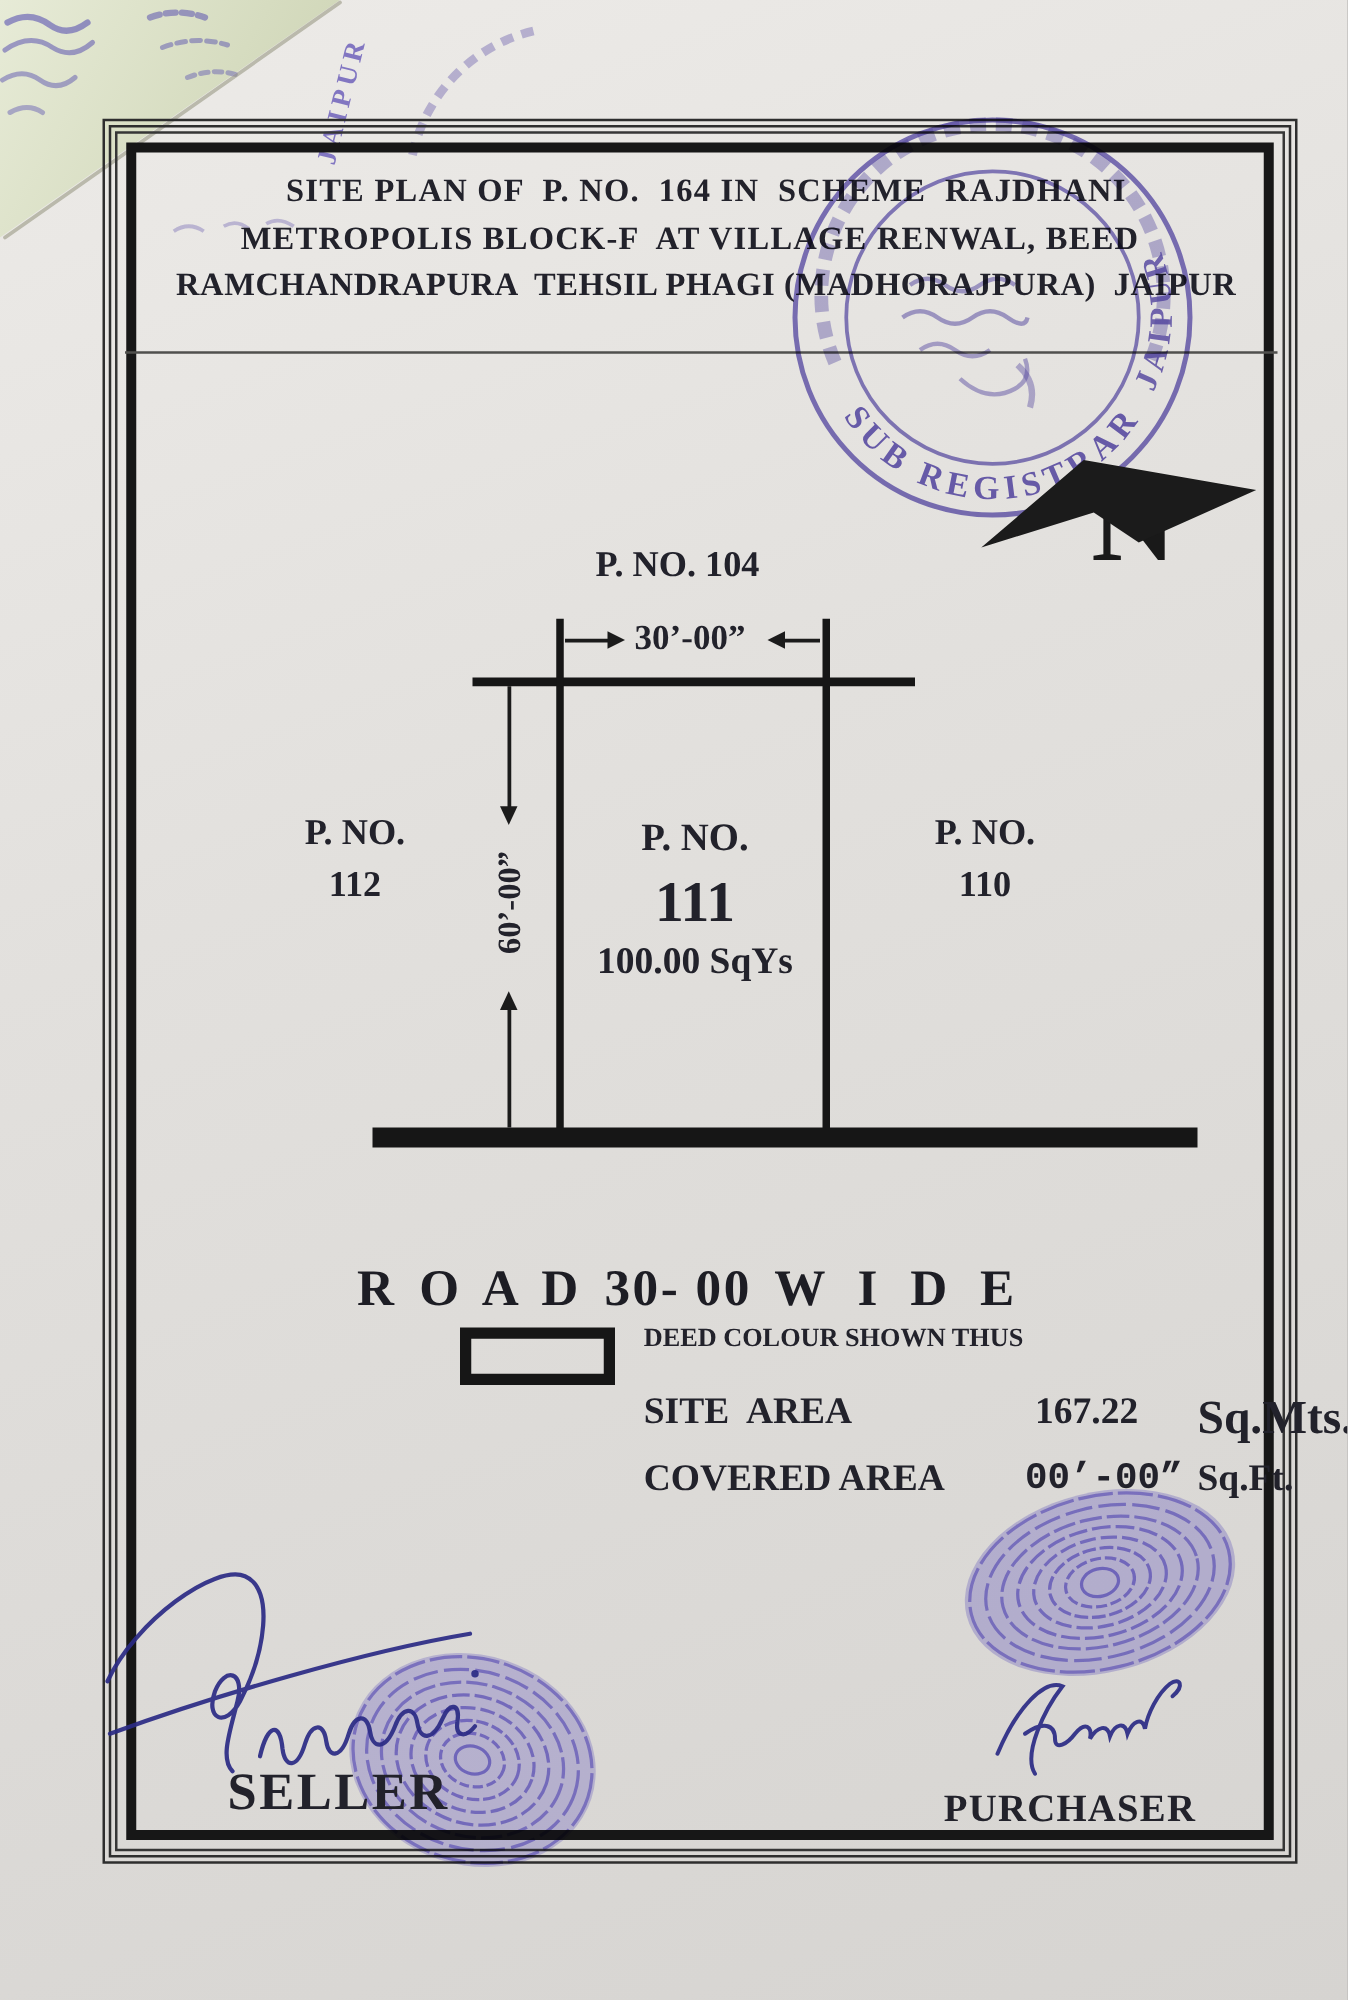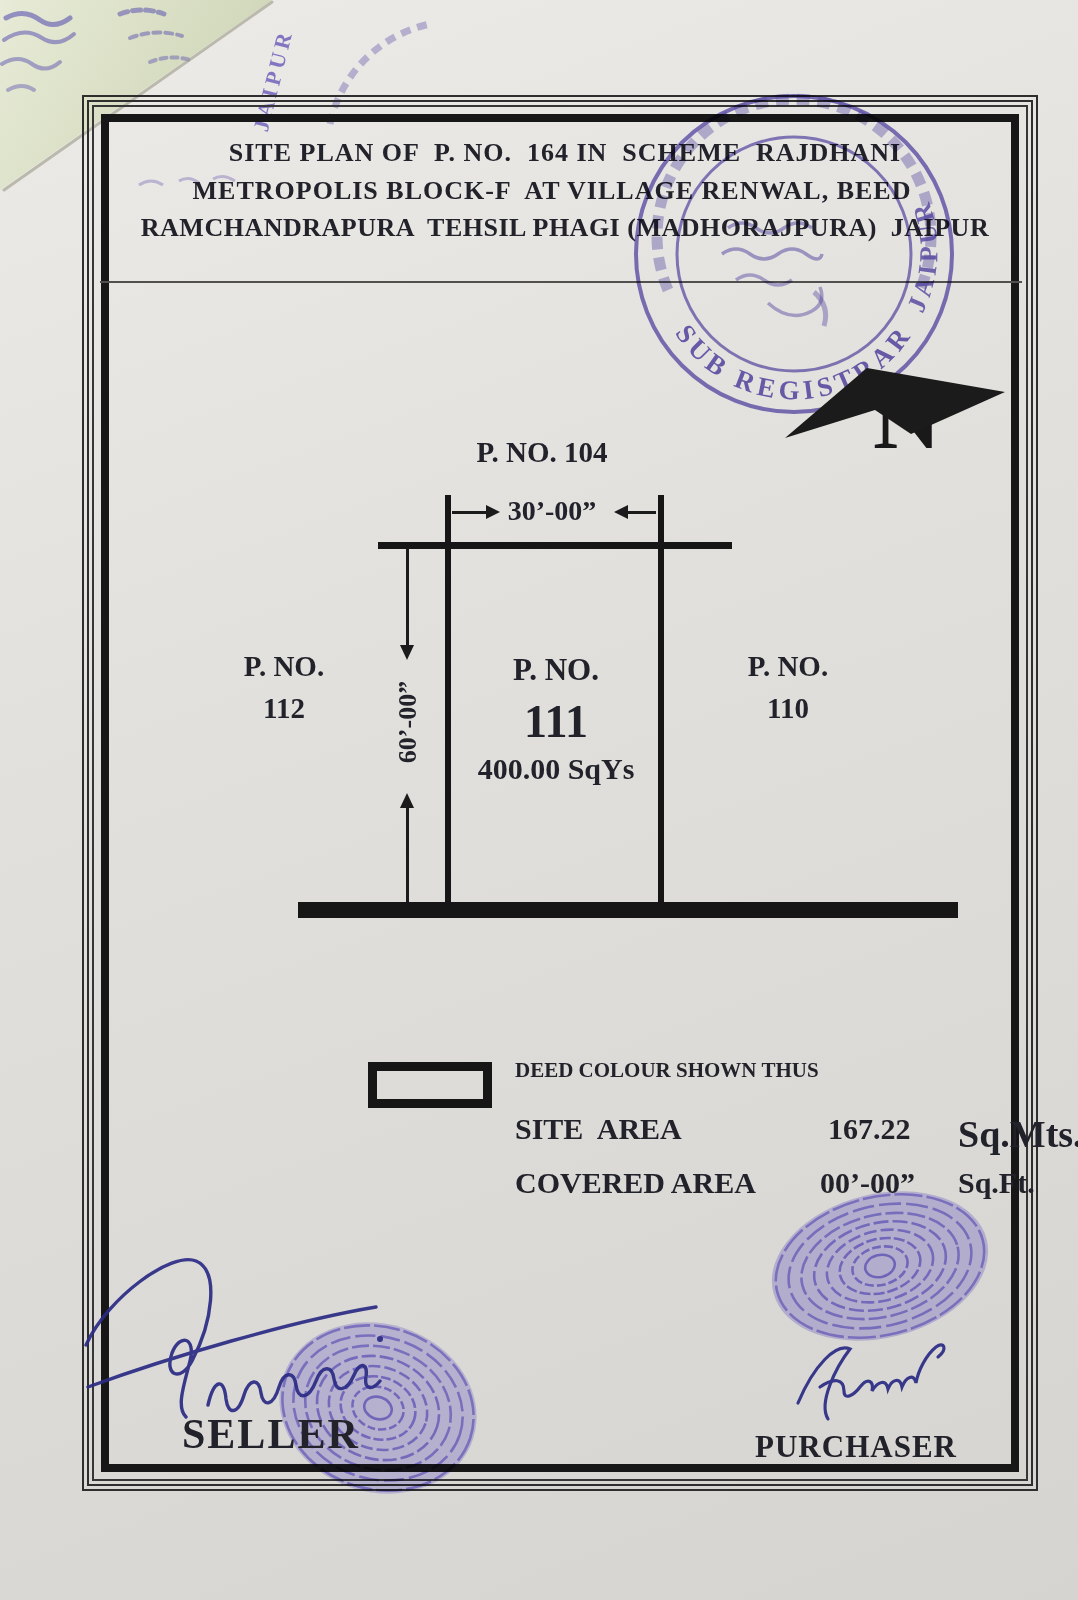--- a/index.html
+++ b/index.html
@@ -124,35 +124,38 @@
   <div class="abs arrow-down" style="left:400px;top:645px;"></div>
   <div class="abs t bold" style="left:408px;top:722px;font-size:26px;transform:translate(-50%,-50%) rotate(-90deg);">60’-00”</div>
   <div class="abs arrow-up" style="left:400px;top:793px;"></div>
   <div class="abs dim-line" style="left:406px;top:806px;width:3px;height:96px;"></div>
 
   <div class="abs t bold c" style="left:284px;top:650px;font-size:29px;">P. NO.</div>
   <div class="abs t bold c" style="left:284px;top:692px;font-size:29px;">112</div>
 
   <div class="abs t bold c" style="left:556px;top:652px;font-size:31px;">P. NO.</div>
   <div class="abs t bold c" style="left:556px;top:695px;font-size:46px;">111</div>
-  <div class="abs t bold c" style="left:556px;top:752px;font-size:30px;">400.00 SqYs</div>
+  <div class="abs t bold c" style="left:556px;top:752px;font-size:30px;">100.00 SqYs</div>
 
   <div class="abs t bold c" style="left:788px;top:650px;font-size:29px;">P. NO.</div>
   <div class="abs t bold c" style="left:788px;top:692px;font-size:29px;">110</div>
 
+  <div class="abs c" style="left:532px;top:958px;font-size:41px;font-weight:bold;color:#1d1d24;white-space:pre;">
+    <span class="roadword" style="letter-spacing:5px;">R O A D</span><span class="roadword" style="margin-left:16px;letter-spacing:2px;">30- 00</span><span class="roadword" style="margin-left:18px;letter-spacing:8px;">W I D E</span>
+  </div>
 
   <div class="abs legend-swatch" style="left:368px;top:1062px;width:106px;height:28px;"></div>
   <div class="abs t bold" style="left:515px;top:1058px;font-size:21px;">DEED COLOUR SHOWN THUS</div>
 
   <div class="abs t bold" style="left:515px;top:1112px;font-size:30px;">SITE  AREA</div>
   <div class="abs t bold" style="left:828px;top:1112px;font-size:30px;">167.22</div>
   <div class="abs t bold" style="left:958px;top:1112px;font-size:38px;">Sq.Mts.</div>
 
   <div class="abs t bold" style="left:515px;top:1166px;font-size:30px;">COVERED AREA</div>
-  <div class="abs t bold" style="left:820px;top:1166px;font-size:30px;">00’-00”</div>
+  <div class="abs t bold" style="left:820px;top:1166px;font-size:30px;font-family:Liberation Mono, monospace;">00’-00”</div>
   <div class="abs t bold" style="left:958px;top:1166px;font-size:30px;">Sq.Ft.</div>
 
   <svg class="abs stamp" style="left:258px;top:1320px;z-index:5;" width="245" height="180">
     <g transform="translate(120,88) rotate(18)" fill="none" stroke="#6052d4">
       <ellipse rx="100" ry="84" fill="#7164e0" opacity="0.3" stroke="none"></ellipse>
       <ellipse rx="97" ry="81" stroke-width="2.6" stroke-dasharray="26 4" opacity="0.6"></ellipse>
       <ellipse rx="86" ry="71" stroke-width="2.6" stroke-dasharray="20 5" opacity="0.62"></ellipse>
       <ellipse rx="74" ry="61" stroke-width="2.6" stroke-dasharray="17 4" opacity="0.62"></ellipse>
       <ellipse rx="62" ry="51" stroke-width="2.6" stroke-dasharray="14 4" opacity="0.65"></ellipse>
       <ellipse rx="50" ry="41" stroke-width="2.6" stroke-dasharray="12 4" opacity="0.65"></ellipse>

